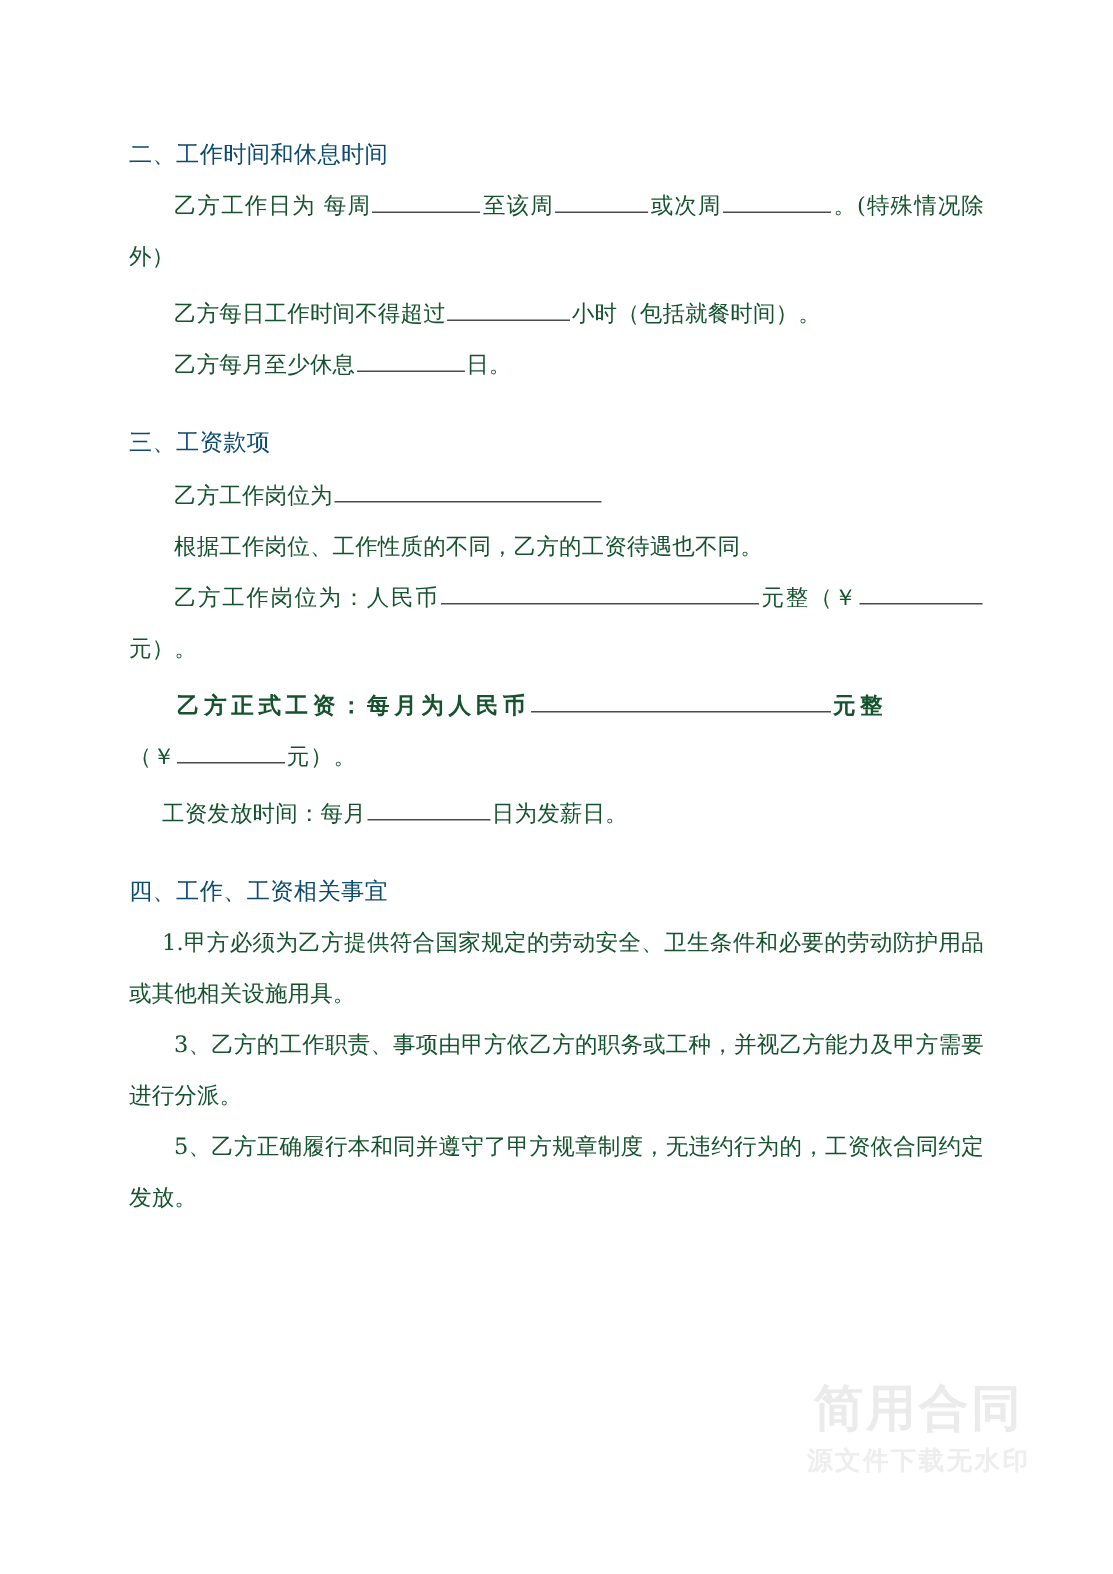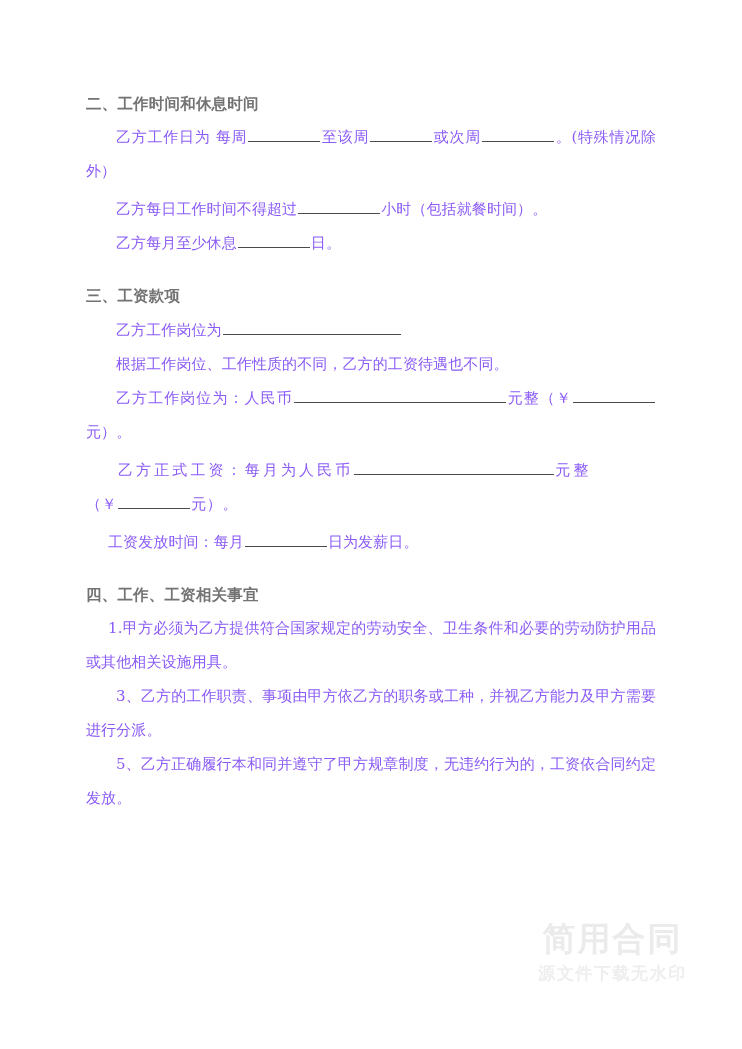--- a/index.html
+++ b/index.html
@@ -27,31 +27,31 @@
   .content {
     position: absolute;
     left: 86px;
     top: 92px;
     width: 570px;
   }
 
   
   .heading {
     font-size: 15.5px;
-    font-weight: bold;
-    color: #737373;
+    font-weight: normal;
+    color: #0c4a6e;
     line-height: 1.5;
     margin: 0 0 5px 0;
     letter-spacing: 0.2px;
     white-space: nowrap;
   }
 
   .para {
     font-size: 15px;
-    color: #8b5cf6;
+    color: #14532d;
     line-height: 34px;
     margin: 0;
     text-align: justify;
     text-justify: inter-character;
     letter-spacing: 0.1px;
   }
 
   .para.indent {
     text-indent: 30px;
   }
@@ -60,20 +60,21 @@
   }
   .para.nowrap {
     white-space: nowrap;
   }
 
   
   .para.spread-line {
     letter-spacing: 3.1px;
     text-indent: 32px;
     white-space: nowrap;
+    font-weight: bold;
   }
   .para.spread-cont {
     letter-spacing: 0.6px;
     white-space: nowrap;
   }
 
   .gap-before { margin-top: 24px; }
   .gap-small  { margin-top: 4px; }
 
   

